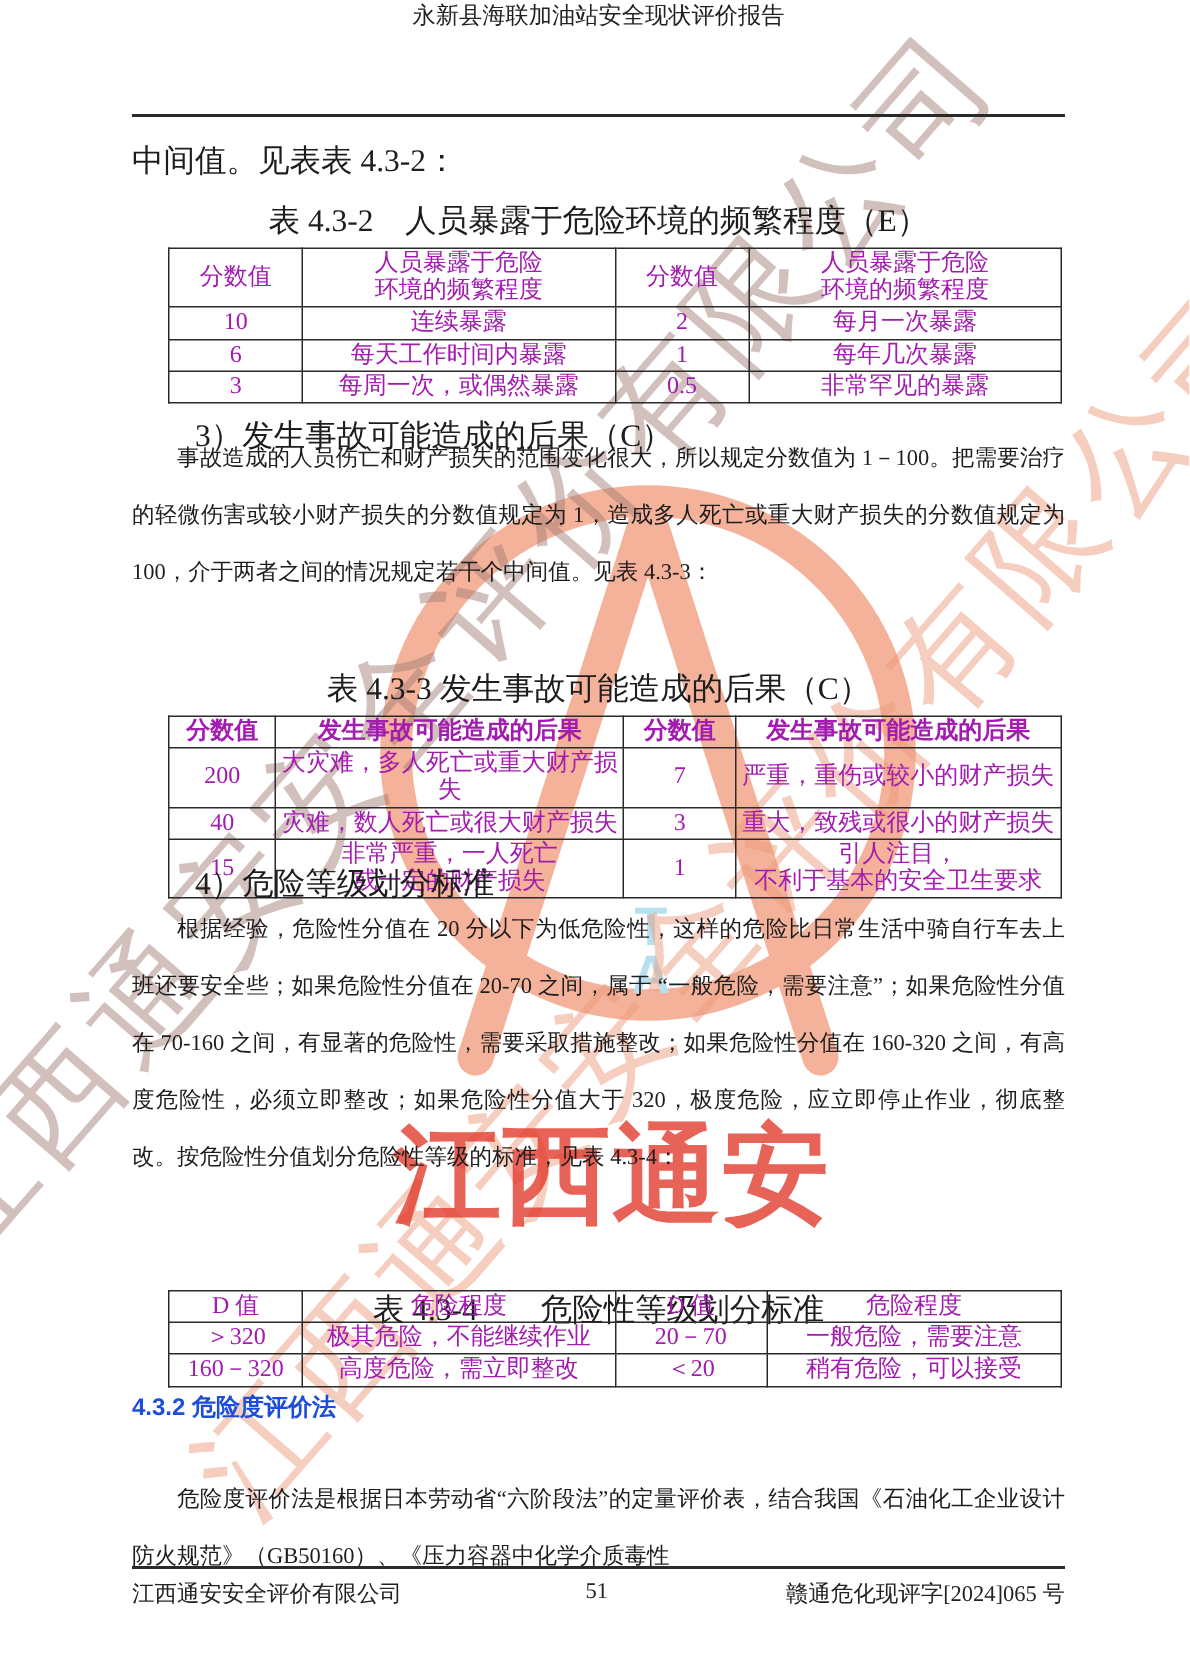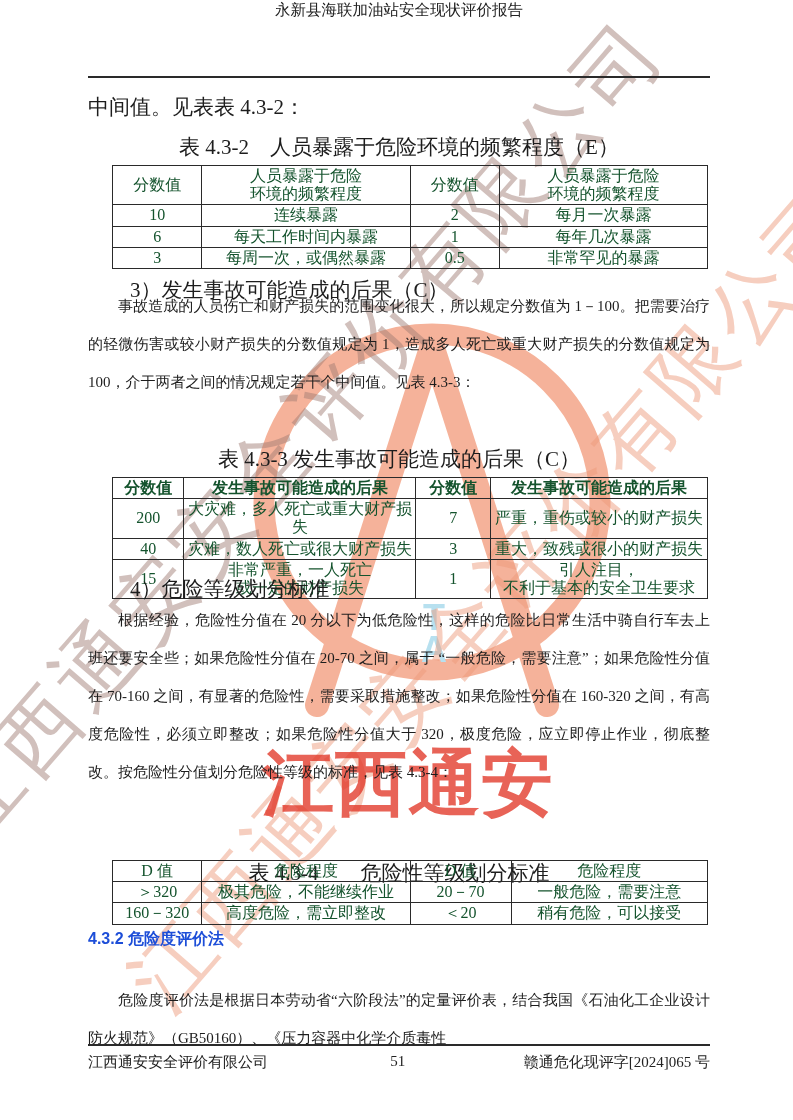--- a/index.html
+++ b/index.html
@@ -46,21 +46,21 @@
   .p1{top:287px;max-height:153px;}
   .p2{top:601px;max-height:229px;}
   .p3{top:981px;max-height:77px;}
   .sec-head{
     top:924px;font-family:"Liberation Sans","DejaVu Sans",sans-serif;
     font-size:16px;font-weight:bold;color:#1d4ed8;line-height:30px;
   }
   
   table.doc{
     position:absolute;left:112px;width:596px;border-collapse:collapse;
-    font-size:16px;color:#14532d;table-layout:fixed;background:transparent;
+    font-size:16px;color:#a21caf;table-layout:fixed;background:transparent;
   }
   .t1{top:165px;}
   .t2{top:477px;}
   .t3{top:860px;}
   table.doc th,table.doc td{
     border:1.5px solid #2a2a2a;text-align:center;vertical-align:middle;
     padding:1px 3px;line-height:1.14;white-space:pre-line;overflow:hidden;
   }
   table.doc th{font-weight:normal;}
   table.doc.bold-head th{font-weight:bold;}

